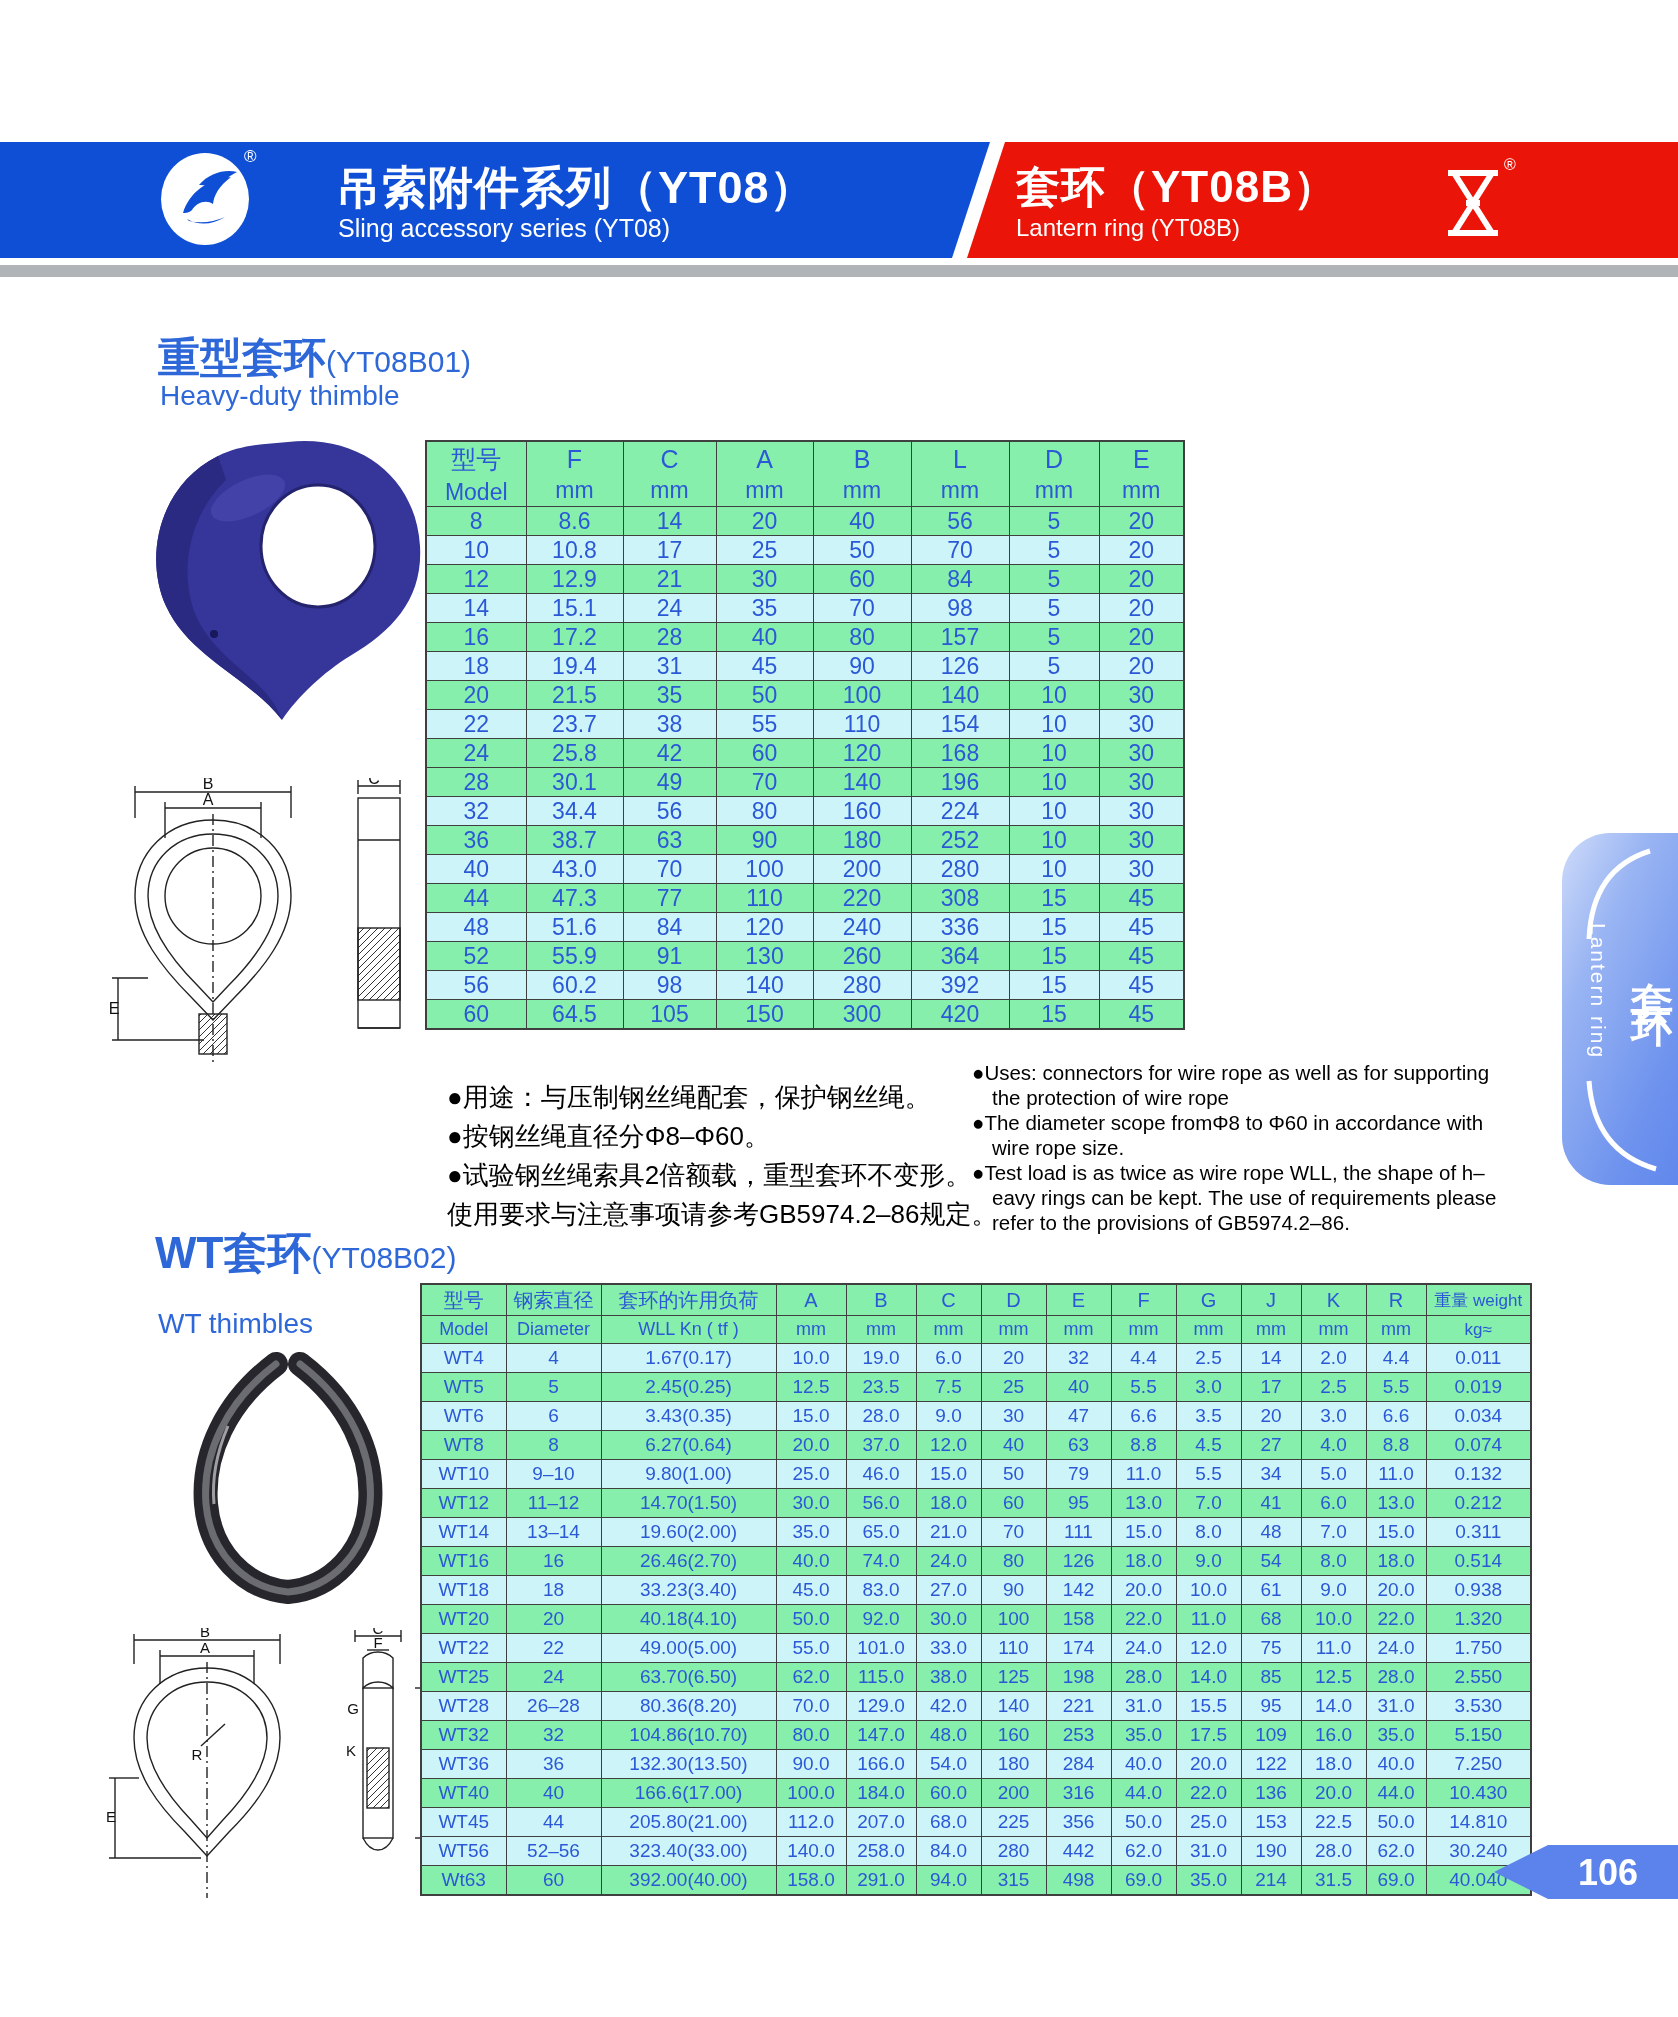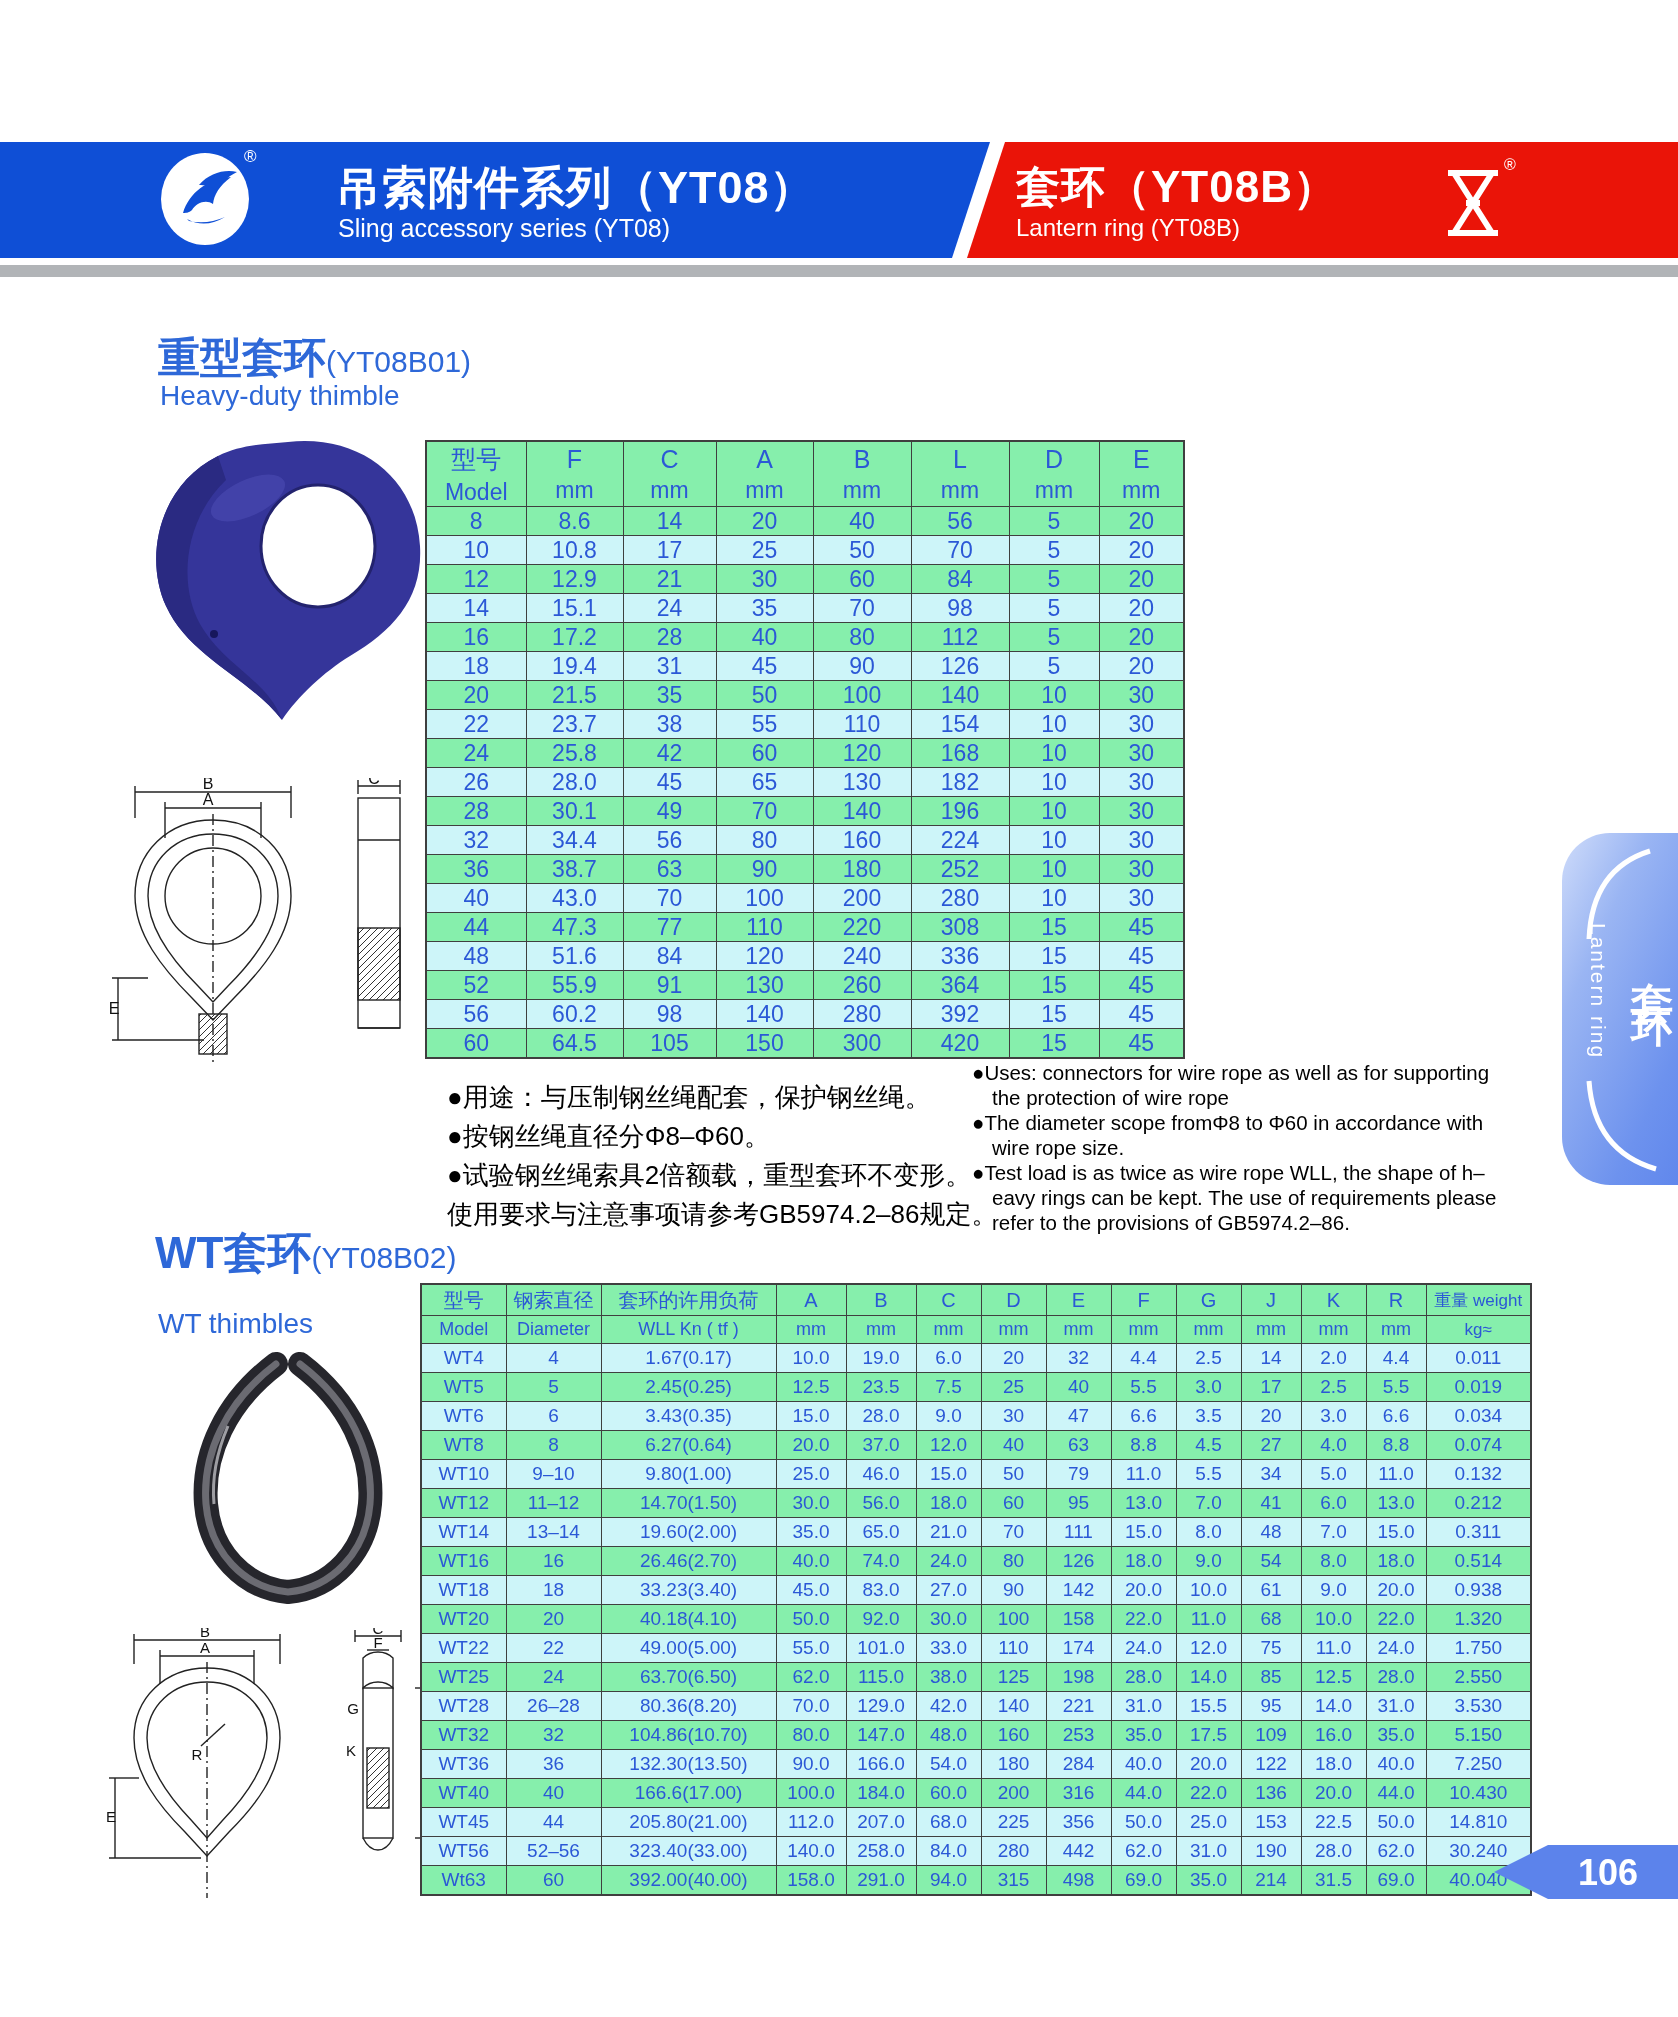--- a/index.html
+++ b/index.html
@@ -232,21 +232,21 @@
             <td>98</td>
             <td>5</td>
             <td>20</td>
           </tr>
           <tr>
             <td>16</td>
             <td>17.2</td>
             <td>28</td>
             <td>40</td>
             <td>80</td>
-            <td>112</td>
+            <td>157</td>
             <td>5</td>
             <td>20</td>
           </tr>
           <tr class="shade">
             <td>18</td>
             <td>19.4</td>
             <td>31</td>
             <td>45</td>
             <td>90</td>
             <td>126</td>
@@ -273,30 +273,20 @@
             <td>10</td>
             <td>30</td>
           </tr>
           <tr>
             <td>24</td>
             <td>25.8</td>
             <td>42</td>
             <td>60</td>
             <td>120</td>
             <td>168</td>
-            <td>10</td>
-            <td>30</td>
-          </tr>
-          <tr class="shade">
-            <td>26</td>
-            <td>28.0</td>
-            <td>45</td>
-            <td>65</td>
-            <td>130</td>
-            <td>182</td>
             <td>10</td>
             <td>30</td>
           </tr>
           <tr>
             <td>28</td>
             <td>30.1</td>
             <td>49</td>
             <td>70</td>
             <td>140</td>
             <td>196</td>

